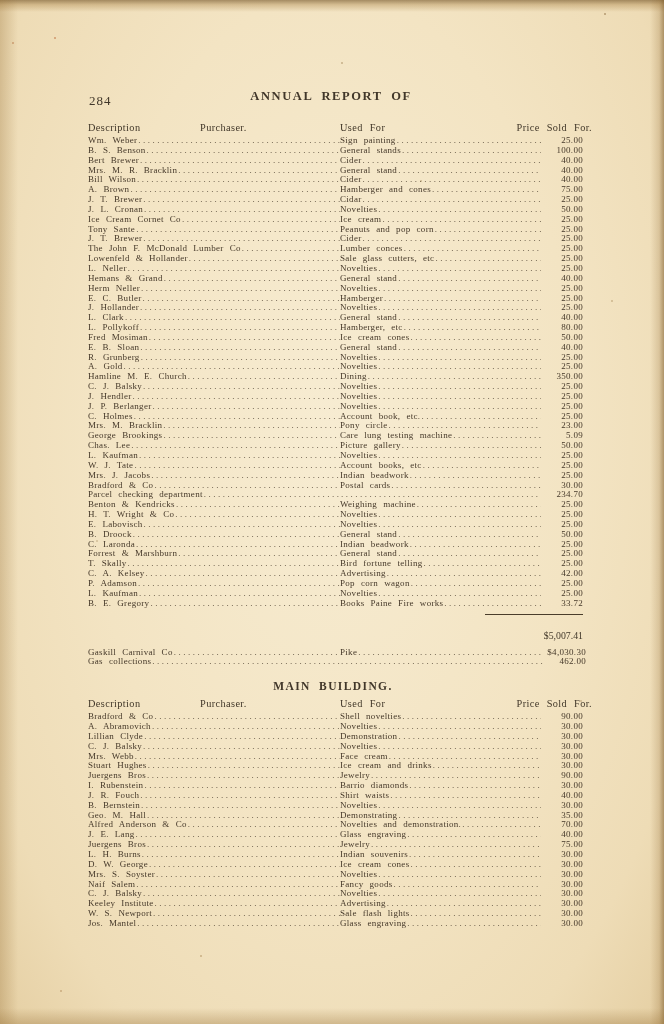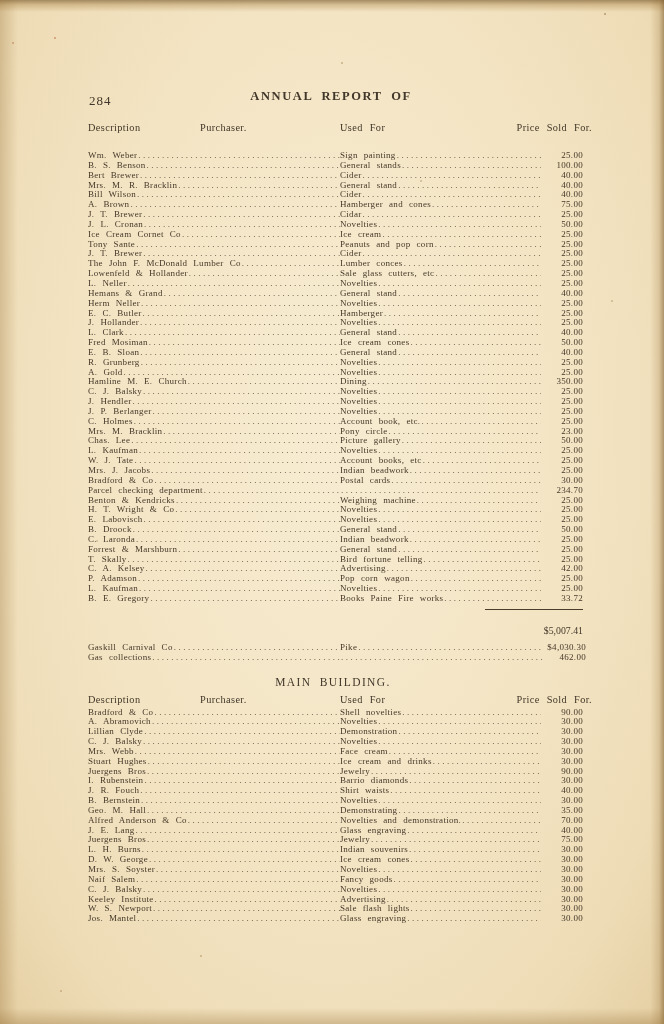--- a/index.html
+++ b/index.html
@@ -64,21 +64,21 @@
   .col-headers {
     display:flex; margin-top:19px; font-size:10.3px; color:#413729;
     letter-spacing:0.4px; word-spacing:4px;
   }
   .col-headers.second { margin-top:6px; }
   .h-desc { width:112px; }
   .h-purch { width:140px; }
   .h-used { flex:1; }
   .h-price { text-align:right; }
 
-  .rows { margin-top:18px; padding-right:9px; }
+  .rows { margin-top:3px; padding-right:9px; }
   .rows.second { margin-top:3px; }
   .row {
     display:flex; align-items:baseline;
     font-size:9px; line-height:9.85px; height:9.85px;
     letter-spacing:0.3px; word-spacing:3.5px; white-space:nowrap;
   }
   .cell-name { flex:0 0 252px; display:flex; overflow:hidden; align-items:baseline; }
   .cell-used { flex:1; display:flex; overflow:hidden; align-items:baseline; }
   .cell-price { flex:0 0 auto; min-width:42px; text-align:right; padding-left:4px; }
   .txt { white-space:nowrap; padding-right:1px; }
@@ -88,21 +88,21 @@
     letter-spacing:2.5px; word-spacing:0;
   }
 
   .total-block {
     margin:5px 9px 0 auto; width:98px;
     border-top:1px solid #4a3d2b;
     text-align:right; font-size:9.8px; padding-top:15px; color:#42382a;
   }
   .extra-rows { margin-top:7px; padding-right:6px; }
   .section-heading {
-    margin-top:13px; text-align:center; font-size:11.5px; font-weight:normal;
+    margin-top:13px; text-align:center; font-size:11.5px; font-weight:bold;
     letter-spacing:1.4px; word-spacing:4px; color:#41372a; padding-right:14px;
   }
 </style>
 </head>
 <body>
 
 <div class="paper">
   <div class="content">
 
     <div class="page-header-row">
@@ -340,20 +340,31 @@
             <span class="txt">L. Clark</span>
             <span class="leader"></span>
           </span>
           <span class="cell-used">
             <span class="txt">General stand</span>
             <span class="leader"></span>
           </span>
           <span class="cell-price">40.00</span>
         </div>
 
+        <div class="row">
+          <span class="cell-name">
+            <span class="txt">L. Pollykoff</span>
+            <span class="leader"></span>
+          </span>
+          <span class="cell-used">
+            <span class="txt">Hamberger, etc</span>
+            <span class="leader"></span>
+          </span>
+          <span class="cell-price">80.00</span>
+        </div>
 
         <div class="row">
           <span class="cell-name">
             <span class="txt">Fred Mosiman</span>
             <span class="leader"></span>
           </span>
           <span class="cell-used">
             <span class="txt">Ice cream cones</span>
             <span class="leader"></span>
           </span>
@@ -461,20 +472,31 @@
             <span class="txt">Mrs. M. Bracklin</span>
             <span class="leader"></span>
           </span>
           <span class="cell-used">
             <span class="txt">Pony circle</span>
             <span class="leader"></span>
           </span>
           <span class="cell-price">23.00</span>
         </div>
 
+        <div class="row">
+          <span class="cell-name">
+            <span class="txt">George Brookings</span>
+            <span class="leader"></span>
+          </span>
+          <span class="cell-used">
+            <span class="txt">Care lung testing machine</span>
+            <span class="leader"></span>
+          </span>
+          <span class="cell-price">5.09</span>
+        </div>
 
         <div class="row">
           <span class="cell-name">
             <span class="txt">Chas. Lee</span>
             <span class="leader"></span>
           </span>
           <span class="cell-used">
             <span class="txt">Picture gallery</span>
             <span class="leader"></span>
           </span>

